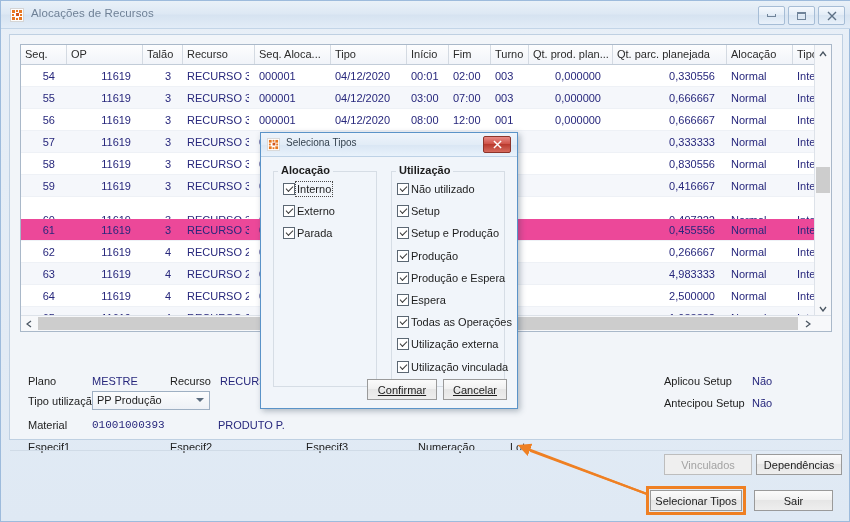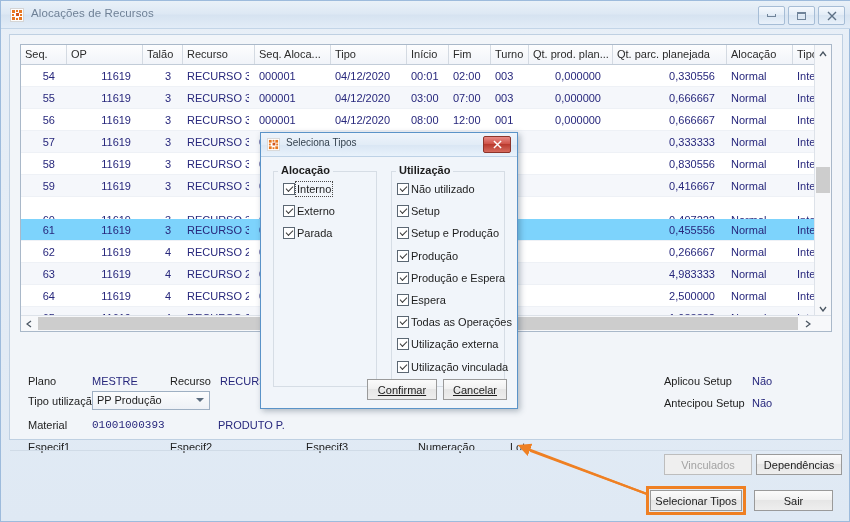--- a/index.html
+++ b/index.html
@@ -92,21 +92,21 @@
   #grid-body {
     position: absolute; left: 0; top: 20px;
     width: 795px; height: 252px;
   }
   .grow {
     position: absolute; left: 0;
     width: 795px; height: 22px;
     border-bottom: 1px solid #eef1f6;
   }
   .grow.alt { background: #f5f7fb; }
-  .grow.sel { background: #7dd3fc; }
+  .grow.sel { background: #ec4899; }
   .gcell {
     position: absolute; top: 0; height: 22px;
     line-height: 22px;
     font-size: 11px; color: #27277c;
     white-space: nowrap; overflow: hidden;
   }
   .gcell.num { text-align: right; }
 
   
   #grid-vscroll {

